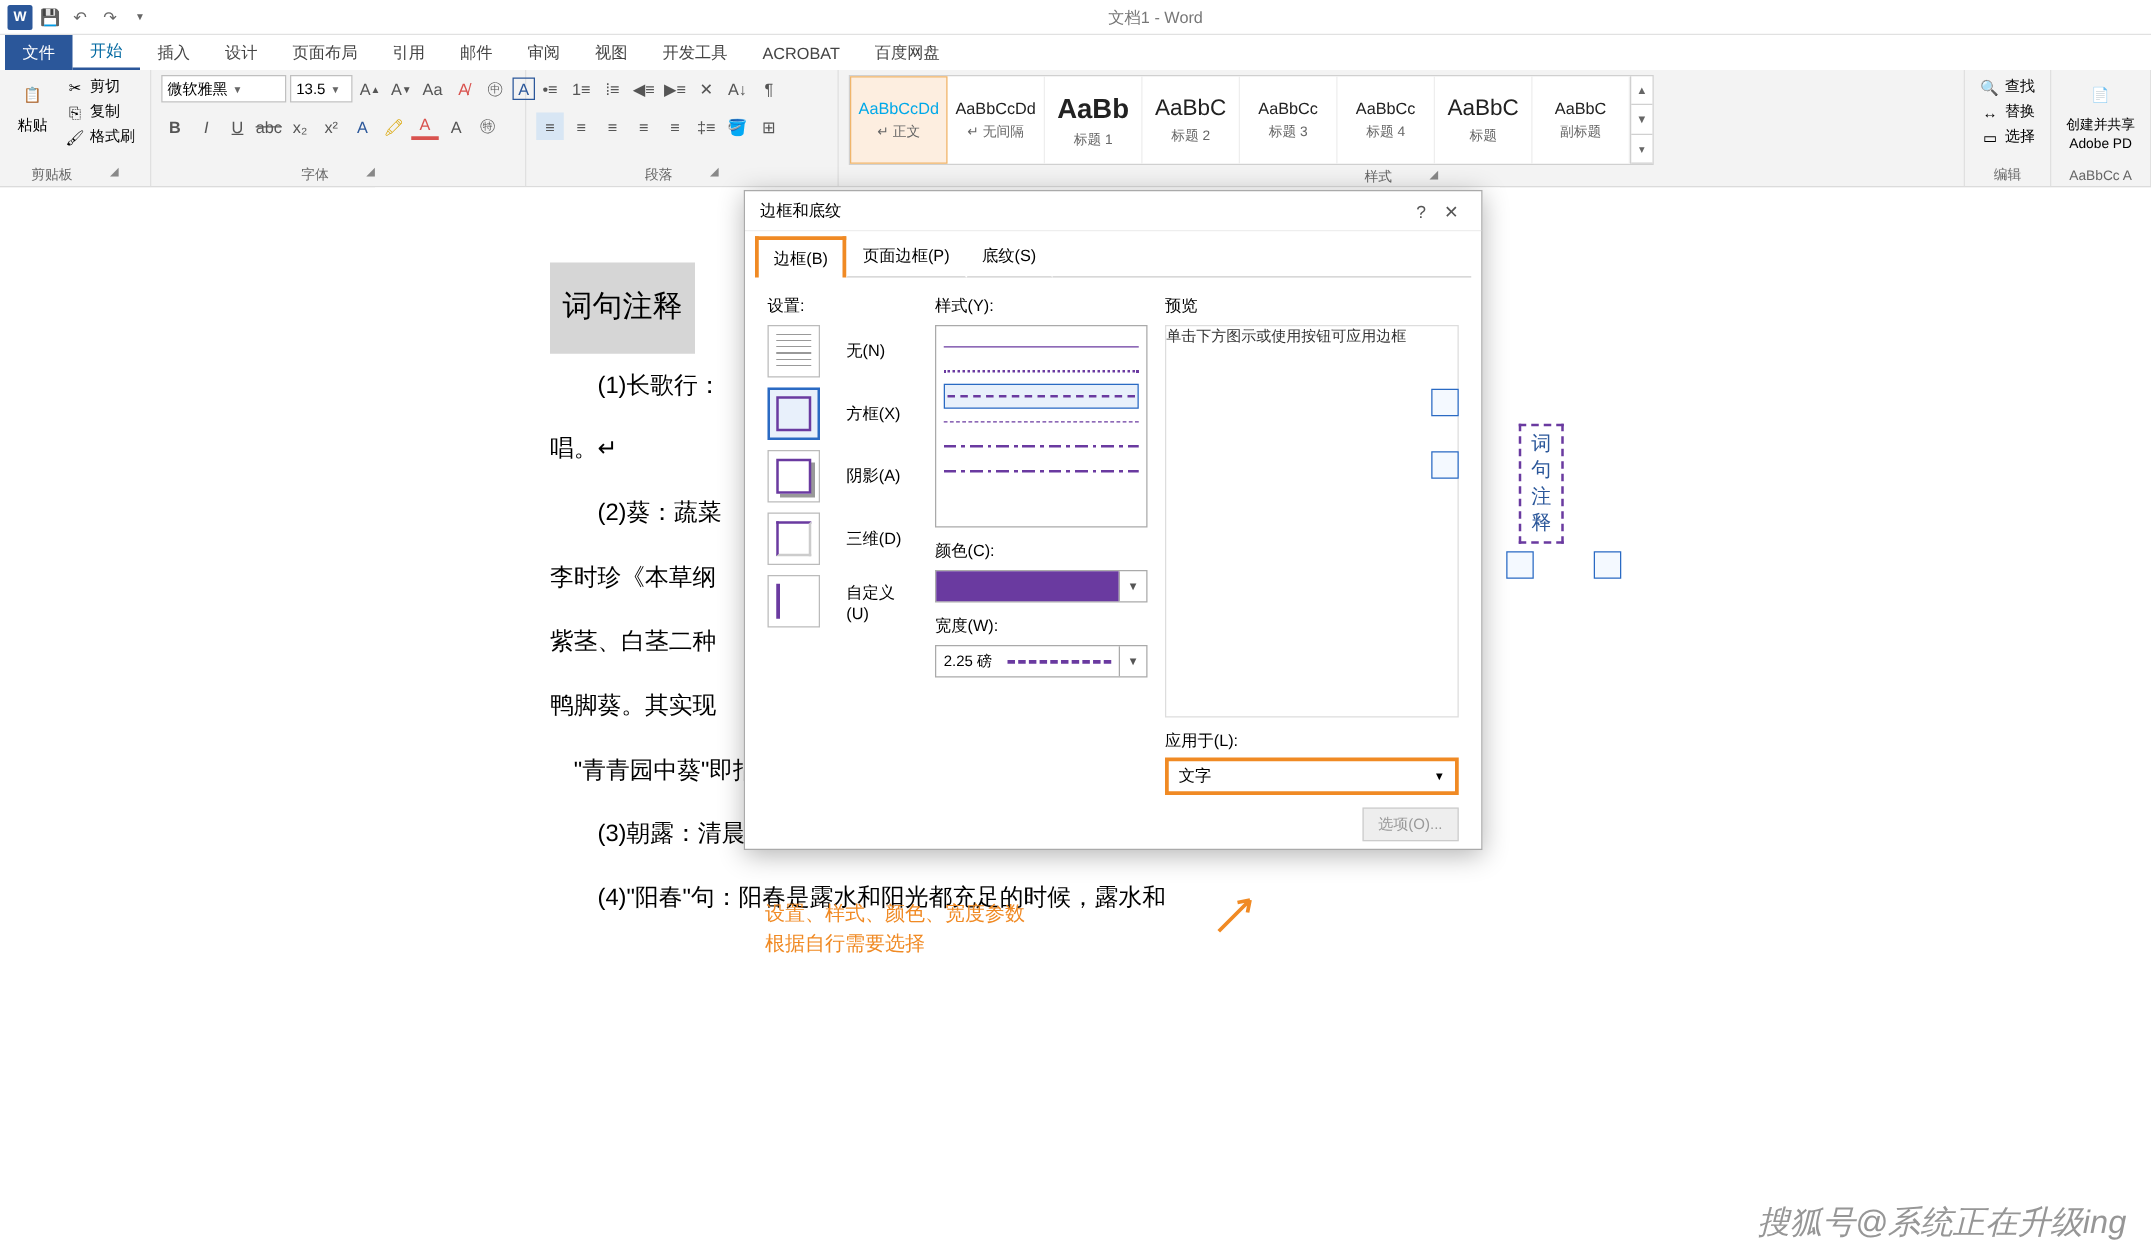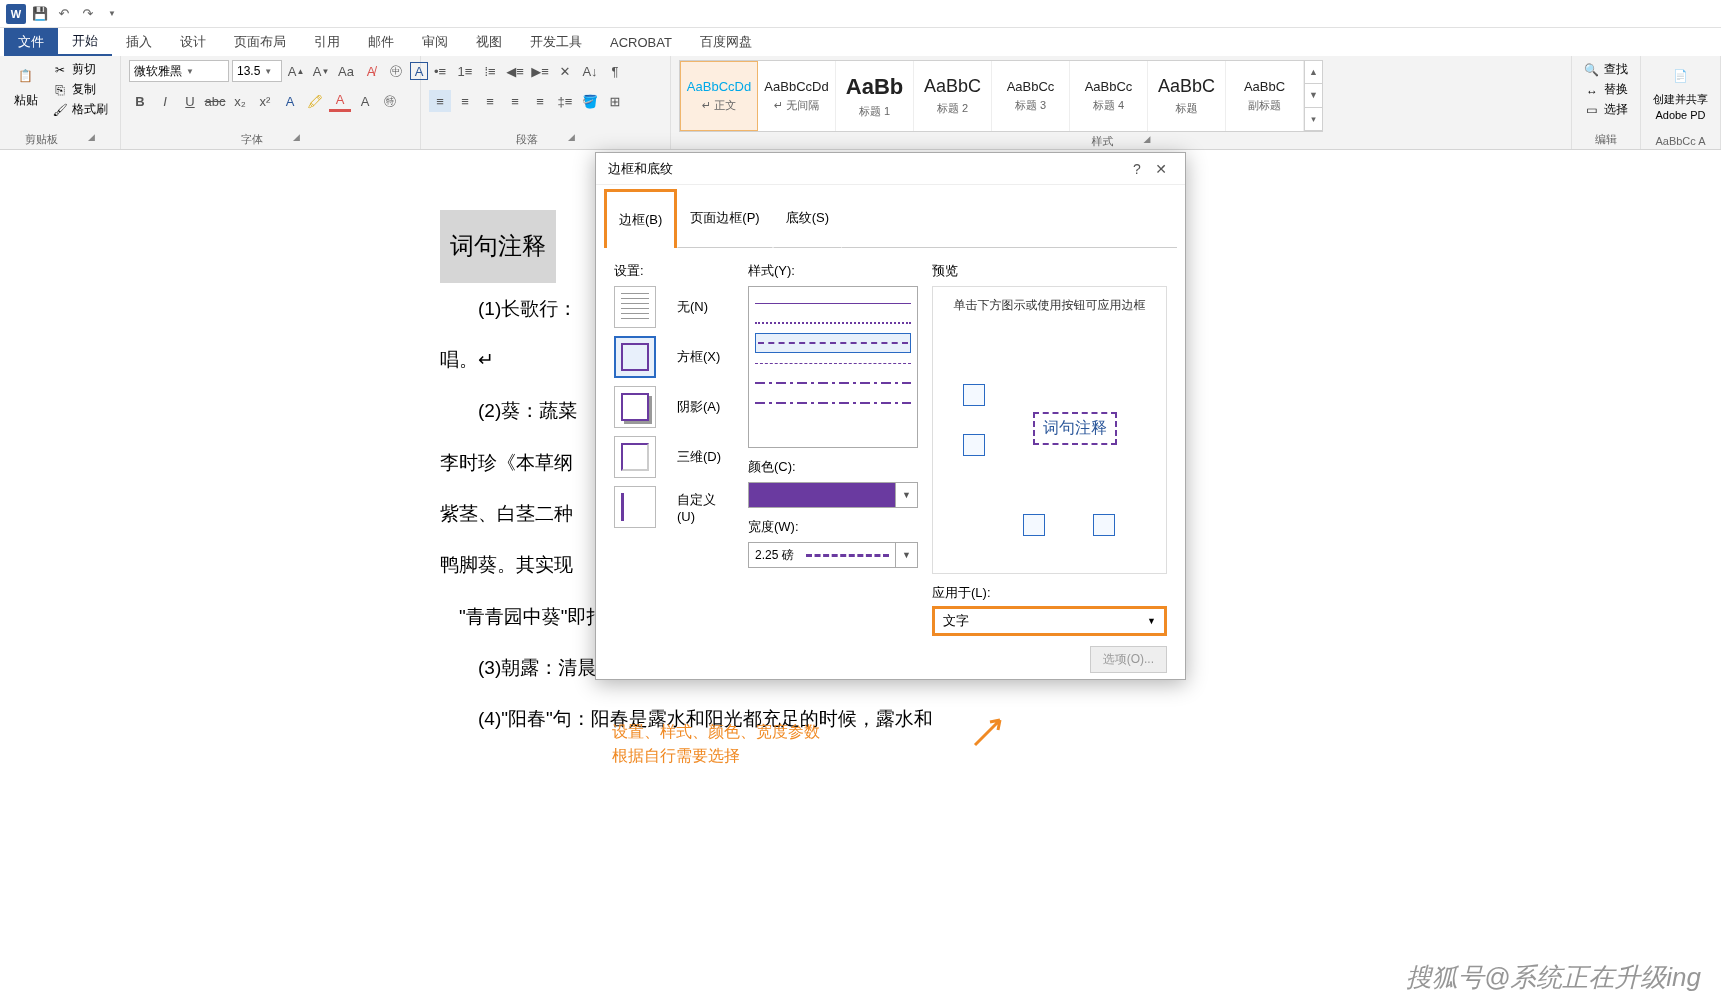--- a/index.html
+++ b/index.html
@@ -9,21 +9,21 @@
 .titlebar { height: 28px; background: #fff; display: flex; align-items: center; border-bottom: 1px solid #e1e1e1; }
 .titlebar .qat { display: flex; gap: 4px; padding: 0 6px; align-items: center; }
 .word-icon { width: 20px; height: 20px; background: #2b579a; color: #fff; display: flex; align-items: center; justify-content: center; font-size: 11px; font-weight: bold; border-radius: 2px; }
 .qat-btn { width: 20px; height: 20px; display: flex; align-items: center; justify-content: center; color: #666; }
 .title-text { flex: 1; text-align: center; color: #777; font-size: 13px; }
 
 
 .ribbon-tabs { height: 28px; display: flex; padding-left: 4px; background: #fff; }
 .ribbon-tab { padding: 0 14px; display: flex; align-items: center; color: #444; cursor: pointer; font-size: 13px; }
 .ribbon-tab.file { background: #2b579a; color: #fff; }
-.ribbon-tab.active { color: #0f172a; border-bottom: 2px solid #2b579a; }
+.ribbon-tab.active { color: #0369a1; border-bottom: 2px solid #2b579a; }
 
 
 .ribbon { height: 94px; background: #f3f3f3; border-bottom: 1px solid #d4d4d4; display: flex; }
 .ribbon-group { border-right: 1px solid #e0e0e0; padding: 4px 8px 2px; display: flex; flex-direction: column; }
 .group-content { flex: 1; display: flex; align-items: flex-start; gap: 4px; }
 .group-label { text-align: left; font-size: 11px; color: #666; padding-top: 2px; display:flex; justify-content:center; gap:30px;}
 .dialog-launcher { font-size: 9px; color: #888; cursor: pointer; }
 
 .big-btn { display: flex; flex-direction: column; align-items: center; gap: 2px; padding: 2px 4px; font-size: 12px; }
 .big-btn .ico { width: 28px; height: 28px; display: flex; align-items: center; justify-content: center; }
@@ -50,21 +50,21 @@
 .page { position: absolute; left: 300px; top: 0; width: 900px; background: #fff; padding: 60px 140px; font-family: SimSun, serif; font-size: 19px; line-height: 2.7; color: #000; }
 .highlight-box { display: inline-block; background: #d6d6d6; padding: 4px 10px; font-size: 24px; }
 .page p { margin: 0; }
 
 
 .dialog { position: absolute; left: 595px; top: 152px; width: 591px; height: 528px; background: #fff; border: 1px solid #aaa; box-shadow: 0 4px 20px rgba(0,0,0,.3); display: flex; flex-direction: column; }
 .dlg-title { height: 32px; display: flex; align-items: center; padding: 0 12px; font-size: 13px; border-bottom:1px solid #eee;}
 .dlg-title .spacer { flex: 1; }
 .dlg-title .ctl { width: 24px; text-align: center; color: #555; cursor: pointer; font-size: 14px; }
 .dlg-tabs { display: flex; padding: 4px 8px 0; }
-.dlg-tab { padding: 19px 12px; border: 1px solid transparent; font-size: 13px; cursor: pointer; text-align: center; }
+.dlg-tab { padding: 6px 12px; border: 1px solid transparent; font-size: 13px; cursor: pointer; text-align: center; }
 .dlg-tab.active { border: 3px solid #f08a24; border-bottom: none; background: #fff; }
 .dlg-tab:not(.active) { border-bottom: 1px solid #ccc; }
 .dlg-body { flex: 1; padding: 14px 18px 6px; display: flex; gap: 14px; }
 .dlg-col { display: flex; flex-direction: column; }
 .col1 { width: 120px; }
 .col2 { width: 170px; }
 .col3 { flex: 1; }
 .sec-label { font-size: 13px; margin-bottom: 6px; }
 .setting-item { display: flex; align-items: center; gap: 21px; margin-bottom: 8px; cursor: pointer; }
 .setting-item .thumb { width: 42px; height: 42px; border: 1px solid #bbb; background: #fff; display: flex; align-items: center; justify-content: center; position:relative;}
@@ -76,21 +76,21 @@
 .style-line.sel { border: 1px solid #2a6ac3; background: #e8f0fb; padding: 2px; }
 .line-solid { width: 100%; border-top: 1.5px solid #6a3aa0; }
 .line-dot { width: 100%; border-top: 2px dotted #6a3aa0; }
 .line-dash { width: 100%; border-top: 2px dashed #6a3aa0; }
 .line-dashdot { width: 100%; height:2px; background:repeating-linear-gradient(90deg,#6a3aa0 0 10px,transparent 10px 14px,#6a3aa0 14px 17px,transparent 17px 21px);}
 .color-combo, .width-combo { border: 1px solid #aaa; height: 26px; display: flex; align-items: center; cursor:pointer;}
 .color-sw { flex: 1; height: 100%; background: #6a3aa0; }
 .dd-btn { width: 22px; text-align: center; border-left: 1px solid #aaa; font-size: 9px; color: #555; height:100%; display:flex;align-items:center;justify-content:center;}
 .width-combo .wv { padding: 0 6px; font-size: 12px; }
 .width-combo .wp { flex: 1; border-top: 3px dashed #6a3aa0; margin: 0 6px; }
-.preview-box { border: 1px solid #ddd; flex: 1; padding: 10px; display: flex; flex-direction: column; }
+.preview-box { border: 1px solid #ddd; flex: 1; display: flex; flex-direction: row; }
 .preview-hint { text-align: center; font-size: 12px; color: #333; margin-bottom: 20px; }
 .preview-canvas { flex: 1; position: relative; }
 .pv-btn { position: absolute; width: 22px; height: 22px; border: 1px solid #2a6ac3; background: #f4f9ff; cursor:pointer;}
 .pv-text { position: absolute; left: 90px; top: 78px; border: 2px dashed #6a3aa0; padding: 4px 8px; font-size: 16px; color: #2b579a; }
 .apply-row { margin-top: 10px; }
 .apply-row .lbl { font-size: 13px; }
 .apply-combo { border: 3px solid #f08a24; height: 30px; display: flex; align-items: center; padding: 0 8px; margin-top: 4px; font-size: 13px; }
 .apply-combo .dd { margin-left: auto; font-size: 9px; }
 .opt-btn{margin-top:10px;align-self:flex-end;padding:4px 12px;border:1px solid #ccc;background:#eee;color:#999;font-size:12px;}
 .dlg-footer { height: 50px; display: flex; justify-content: flex-end; align-items: center; gap: 10px; padding: 0 18px; }
@@ -104,20 +104,21 @@
 <body>
 
 <div class="titlebar">
   <div class="qat">
     <div class="word-icon">W</div>
     <div class="qat-btn">💾</div>
     <div class="qat-btn">↶</div>
     <div class="qat-btn">↷</div>
     <div class="qat-btn" style="font-size:8px">▼</div>
   </div>
+  <div class="title-text">文档1 - Word</div>
 </div>
 
 <div class="ribbon-tabs">
   <div class="ribbon-tab file">文件</div>
   <div class="ribbon-tab active">开始</div>
   <div class="ribbon-tab">插入</div>
   <div class="ribbon-tab">设计</div>
   <div class="ribbon-tab">页面布局</div>
   <div class="ribbon-tab">引用</div>
   <div class="ribbon-tab">邮件</div>

